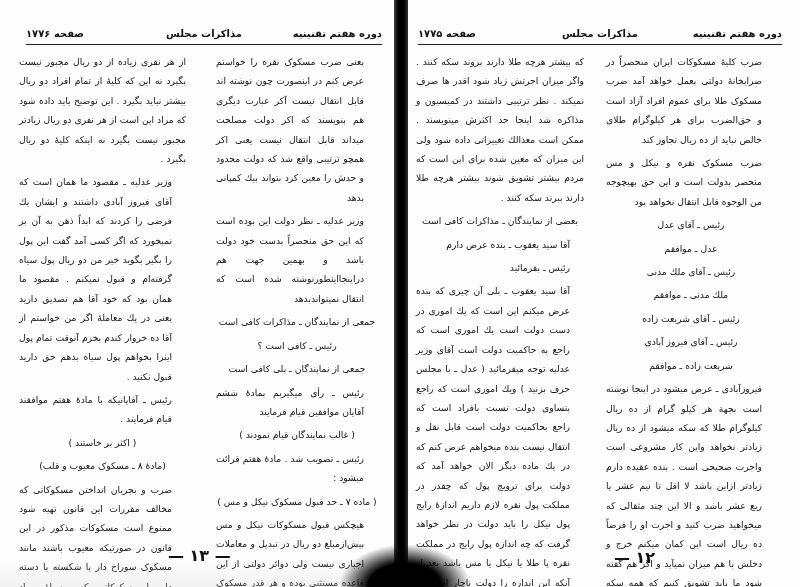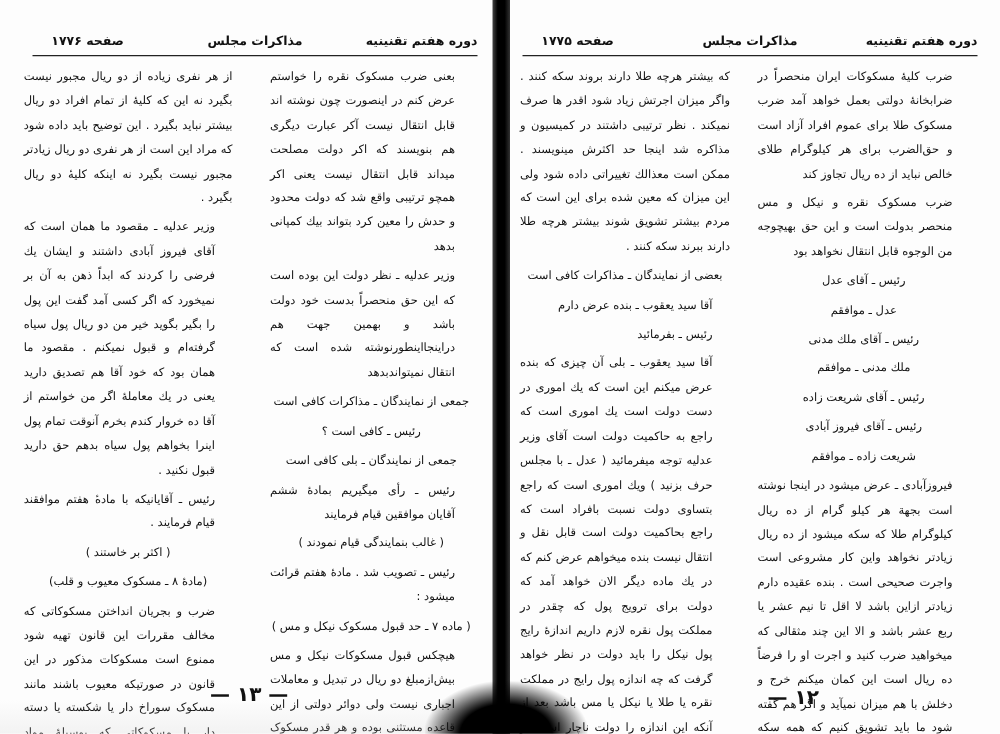--- a/index.html
+++ b/index.html
@@ -30,21 +30,21 @@
   }
   .header {
     position:absolute; top:28px; height:16px; font-size:10px; font-weight:bold;
     border-bottom:1.5px solid #222;
   }
   .page.left .header { left:26px; width:356px; }
   .page.right .header { left:14px; width:364px; }
   .header span { position:absolute; top:0; white-space:nowrap; }
   .h-right { right:0; }
   .h-center { left:50%; transform:translateX(-50%); }
-  .h-left { left:0;margin-left:15px; }
+  .h-left { left:0; }
   .col {
     position:absolute; top:48px; font-size:9.2px; line-height:19.4px;
     text-align:justify; direction:rtl;
   }
   .col p { margin:4px; text-indent:0; }
   .col .ind { padding-right:14px; }
   .col .center { text-align:center; }
   .page.left .col.c1 { right:16px; width:170px; }
   .page.left .col.c2 { right:208px; width:175px; }
   .page.right .col.c1 { right:20px; width:178px; }
@@ -66,21 +66,21 @@
       <span class="h-center">مذاکرات مجلس</span>
       <span class="h-left">صفحه ۱۷۷۶</span>
     </div>
     <div class="col c1">
         <p class="ind">بعنی ضرب مسکوک نقره را خواستم عرض کنم در اینصورت چون نوشته اند قابل انتقال نیست آکر عبارت دیگری هم بنویسند که اکر دولت مصلحت میداند قابل انتقال نیست یعنی اکر همچو ترتیبی واقع شد که دولت محدود و حدش را معین کرد بتواند بیك کمپانی بدهد</p>
         <p class="ind">وزیر عدلیه ـ نظر دولت این بوده است که این حق منحصراً بدست خود دولت باشد و بهمین جهت هم دراینجااینطورنوشته شده است که انتقال نمیتواندبدهد</p>
         <p class="center">جمعی از نمایندگان ـ مذاکرات کافی است</p>
         <p class="center">رئیس ـ کافی است ؟</p>
         <p class="center">جمعی از نمایندگان ـ بلی کافی است</p>
         <p class="ind">رئیس ـ رأی میگیریم بمادهٔ ششم آقایان موافقین قیام فرمایند</p>
-        <p class="center">( غالب بنمایندگی قیام نمودند )</p>
+        <p class="center">( غالب نمایندگان قیام نمودند )</p>
         <p class="ind">رئیس ـ تصویب شد . مادهٔ هفتم قرائت میشود :</p>
         <p class="center">( ماده ۷ ـ حد قبول مسکوک نیکل و مس )</p>
         <p class="ind">هیچکس قبول مسکوکات نیکل و مس بیش‌ازمبلغ دو ریال در تبدیل و معاملات اجباری نیست ولی دوائر دولتی از این قاعده مستثنی بوده و هر قدر مسکوک نیکل و مس بابت مالیات و عوارض داده میشود باید قبول و بانك ملی و شعبات آن نیز بنمایندگی و حساب دولت هر مقدار از مسکوکات مزبور را که بآنها تسلیم نمایند قبول خواهد نمود .</p>
       </div>
     <div class="col c2">
         <p class="">از هر نفری زیاده از دو ریال مجبور نیست بگیرد نه این که کلیهٔ از تمام افراد دو ریال بیشتر نباید بگیرد . این توضیح باید داده شود که مراد این است از هر نفری دو ریال زیادتر مجبور نیست بگیرد نه اینکه کلیهٔ دو ریال بگیرد .</p>
         <p class="ind">وزیر عدلیه ـ مقصود ما همان است که آقای فیروز آبادی داشتند و ایشان یك فرضی را کردند که ابداً ذهن به آن بر نمیخورد که اگر کسی آمد گفت این پول را بگیر بگوید خیر من دو ریال پول سیاه گرفته‌ام و قبول نمیکنم . مقصود ما همان بود که خود آقا هم تصدیق دارید یعنی در یك معاملهٔ اگر من خواستم از آقا ده خروار کندم بخرم آنوقت تمام پول اینرا بخواهم پول سیاه بدهم حق دارید قبول نکنید .</p>
         <p class="ind">رئیس ـ آقایانیکه با مادهٔ هفتم موافقند قیام فرمایند .</p>
         <p class="center">( اکثر بر خاستند )</p>
         <p class="center">(مادهٔ ۸ ـ مسکوک معیوب و قلب)</p>

